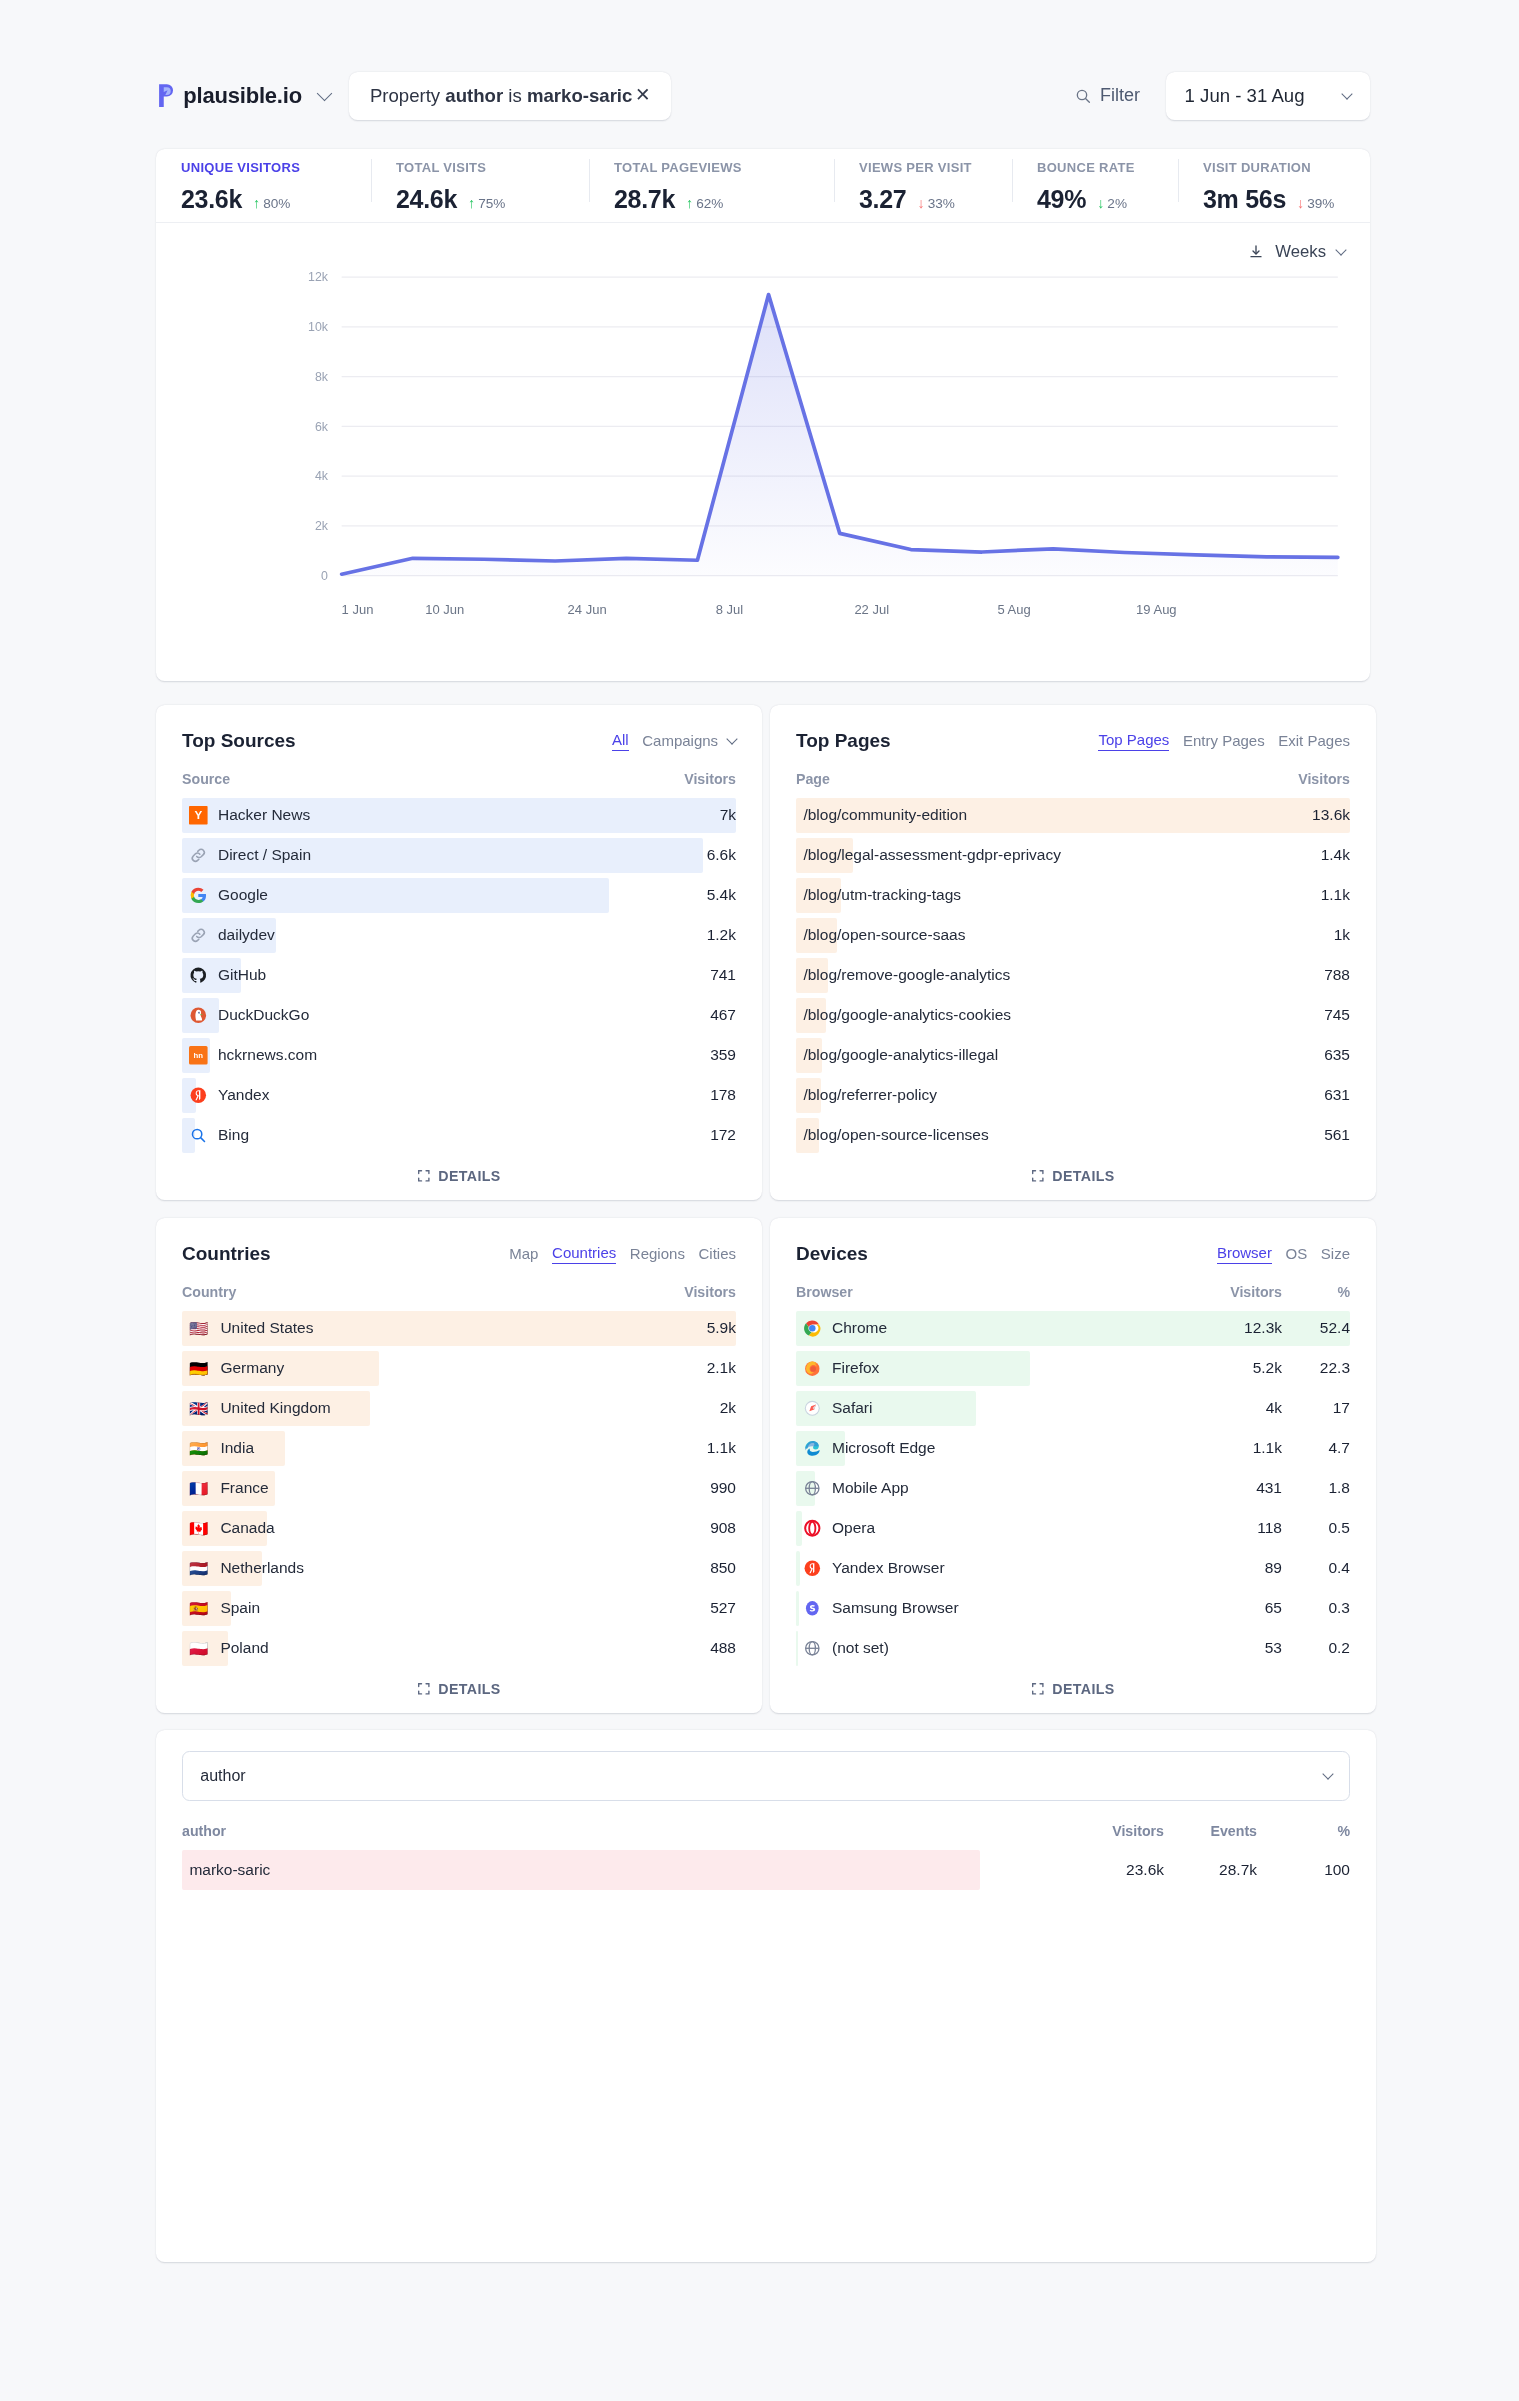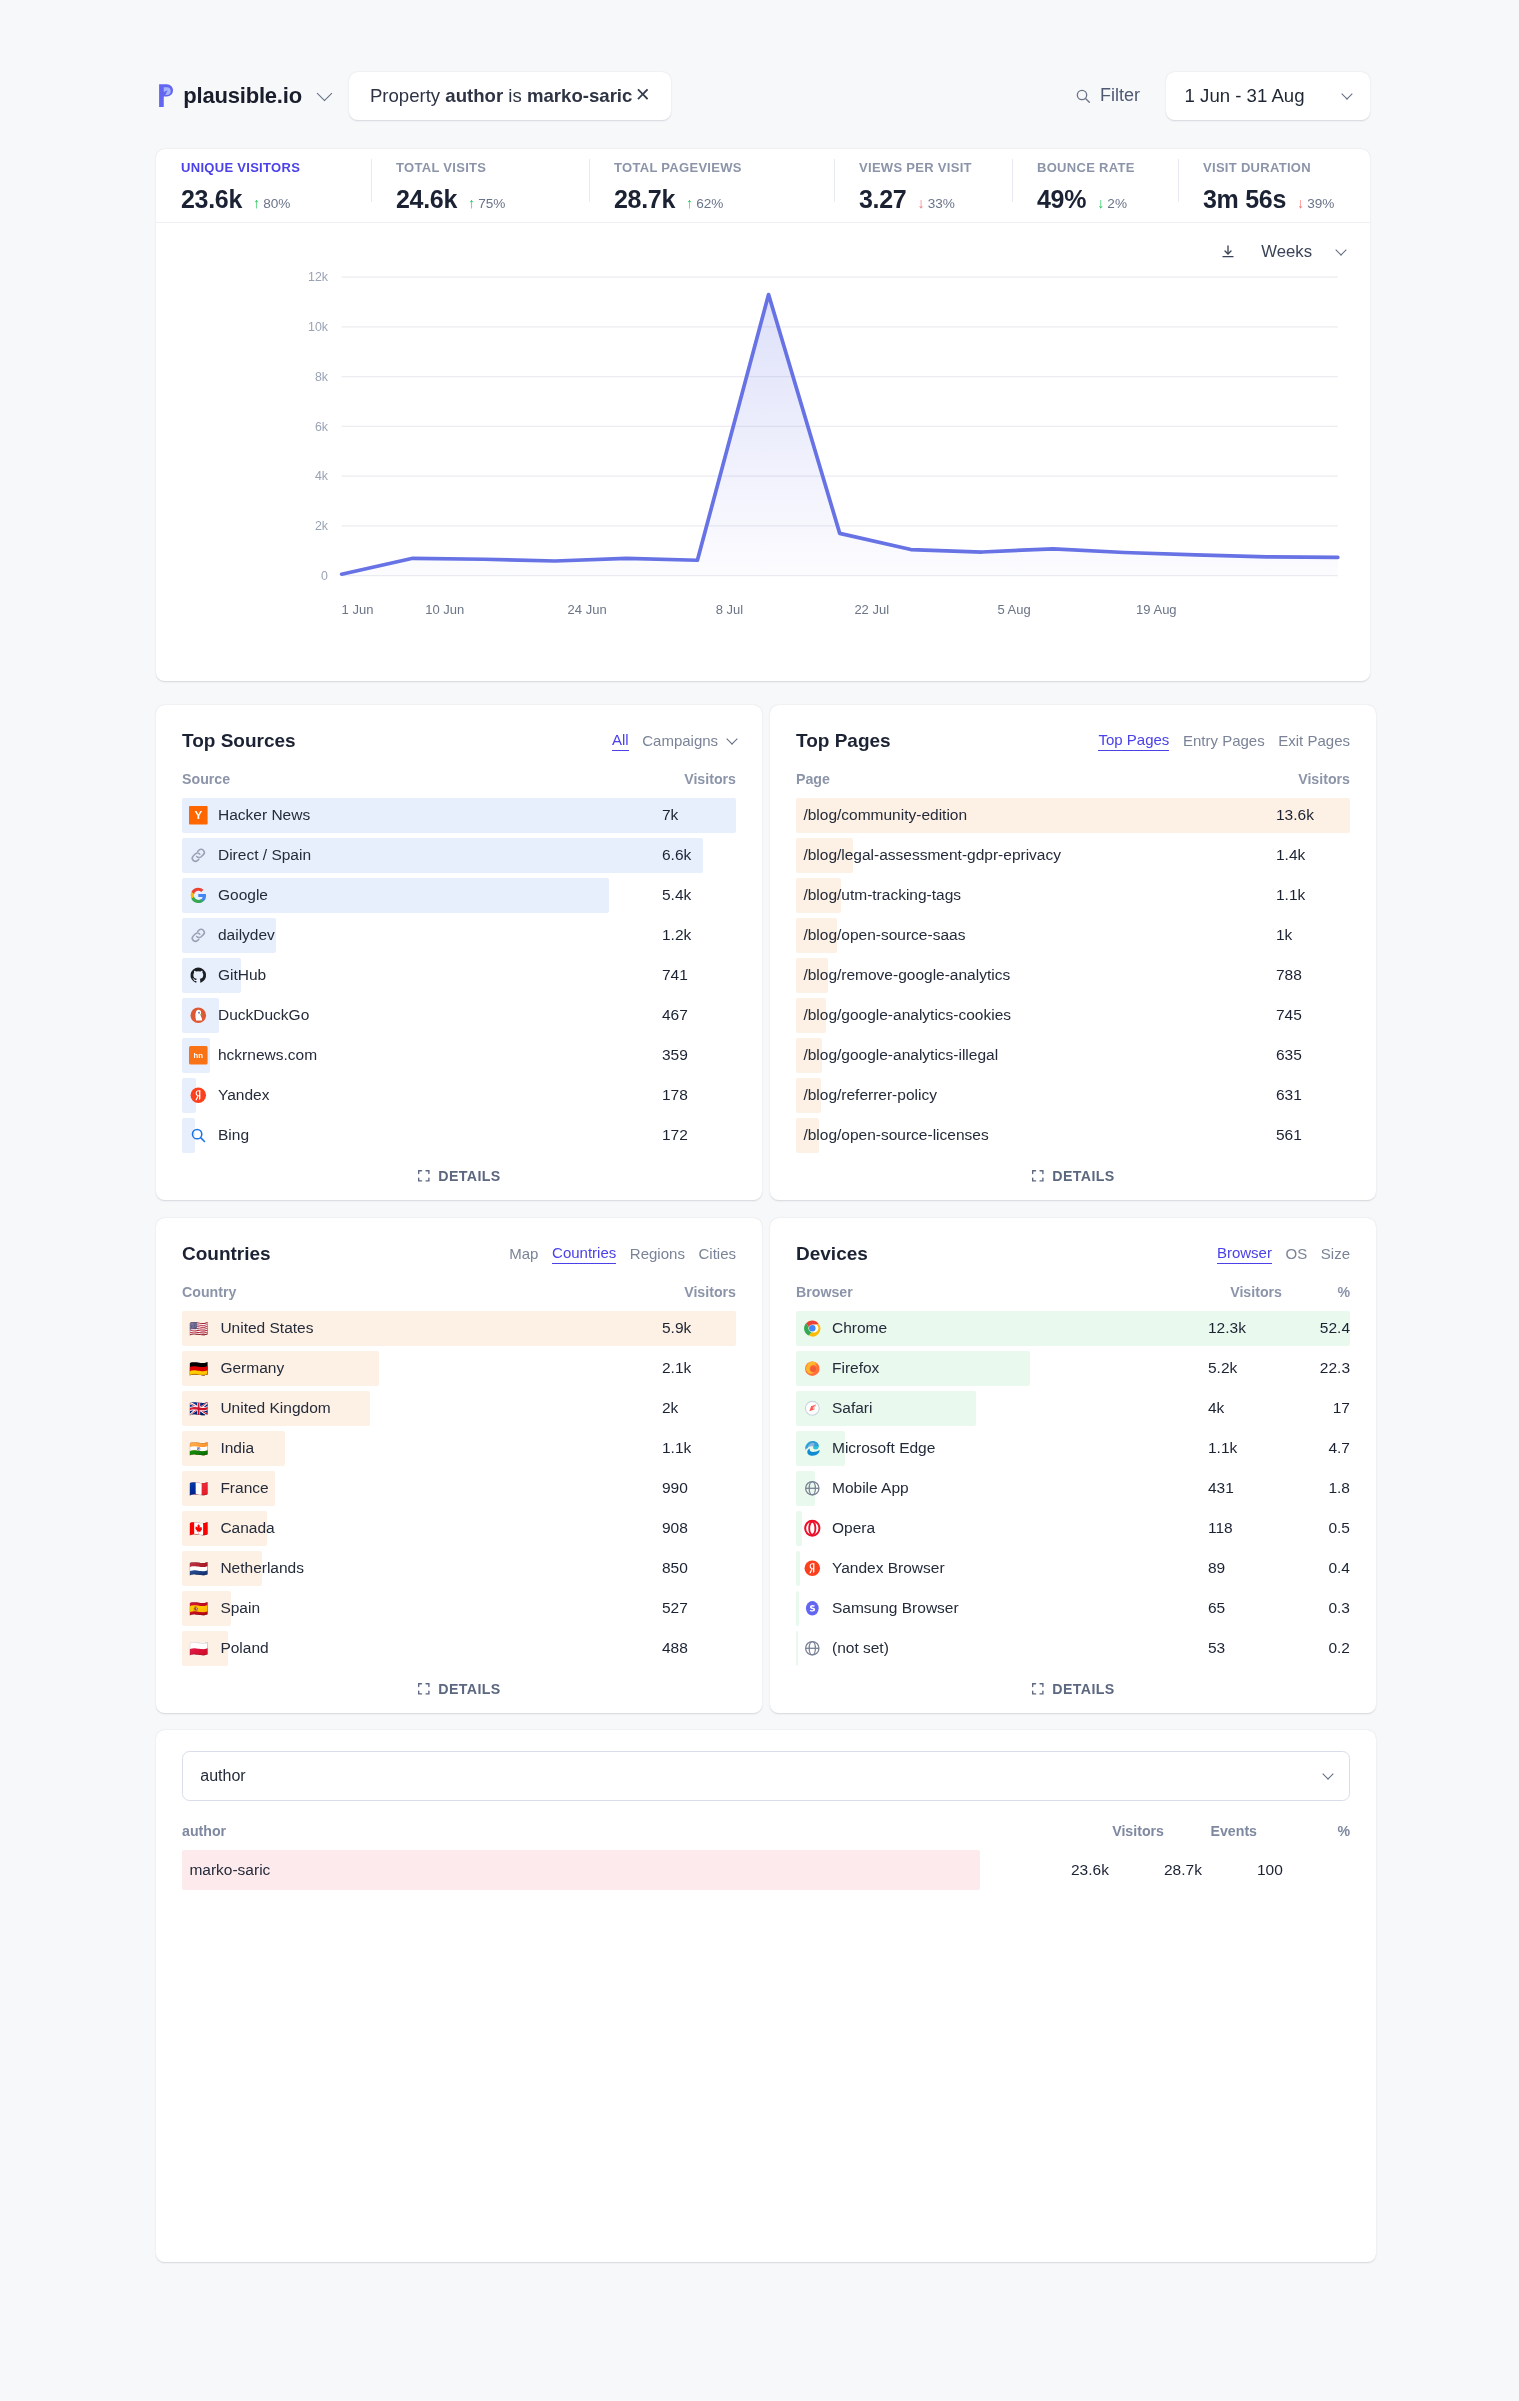--- a/index.html
+++ b/index.html
@@ -103,21 +103,21 @@
   .m-delta { font-size: 13.6px; color: #6a7489; display: flex; align-items: center; gap: 3.1px; }
   .arrow { font-size: 14.2px; line-height: 1; }
   .arrow.up { color: #22c55e; }
   .arrow.down.neg { color: #f87171; }
   .arrow.down.pos { color: #22c55e; }
 
   
   .chartbox { position: relative; height: 457px; }
   .chart-tools {
     position: absolute; right: 25px; top: 18.6px;
-    display: flex; align-items: center; gap: 25px;
+    display: flex; align-items: center; gap: 11px;
     font-size: 16.7px; color: #3a4456;
   }
   .dl-ic { width: 16px; height: 16px; display: block; }
   .chart-svg { position: absolute; left: 0; top: 43px; width: 1214px; height: 384px; }
   .ytick { font-size: 20px; fill: #9aa3b4; }
   .xtick { font-size: 21px; fill: #6b7587; }
 
   
   .panel { padding: 0; }
   .p-head {
@@ -151,21 +151,21 @@
   .bar.blue { background: #e8effc; }
   .bar.peach { background: #fdf0e4; }
   .bar.green { background: #e9f9ee; }
   .bar.pink { background: #fdeaec; }
   .row-label {
     position: relative; display: flex; align-items: center; gap: 10px;
     font-size: 15.5px; color: #29304099; color: #242b3a;
     padding-left: 7.4px; z-index: 2;
   }
   .row-nums { position: relative; margin-left: auto; display: flex; z-index: 2; }
-  .row-num { width: 74px; font-size: 15.5px; color: #1b2233; }
+  .row-num { width: 74px; text-align: right; font-size: 15.5px; color: #1b2233; }
   .row-pct { width: 68px; text-align: right; font-size: 15.5px; color: #1b2233; }
 
   .ico { width: 18.6px; height: 18.6px; flex: 0 0 18.6px; display: block; }
   .flag { font-size: 15.5px; line-height: 1; width: 21px; flex: 0 0 21px; }
 
   .details {
     display: flex; align-items: center; justify-content: center; gap: 7.4px;
     font-size: 14.2px; font-weight: 700; letter-spacing: 0.4px; color: #5c6780;
     position: absolute; bottom: 16px; left: 0; right: 0;
   }

